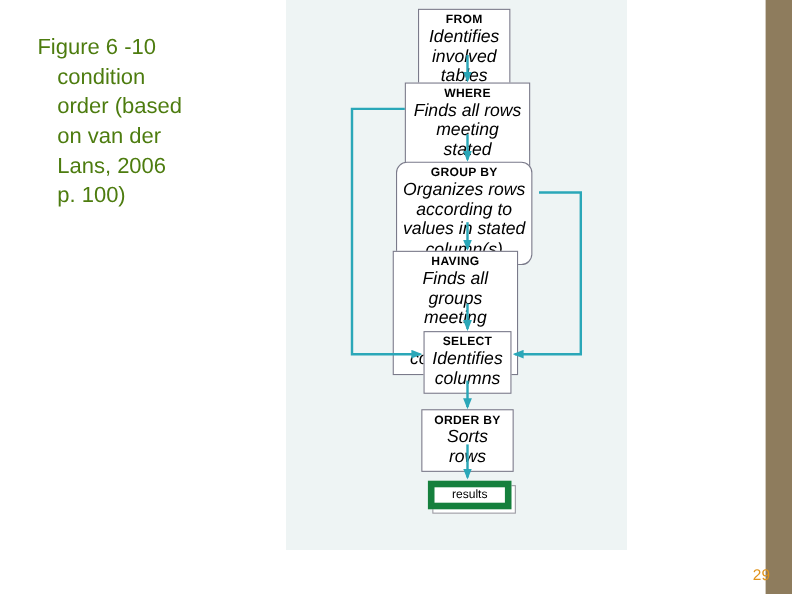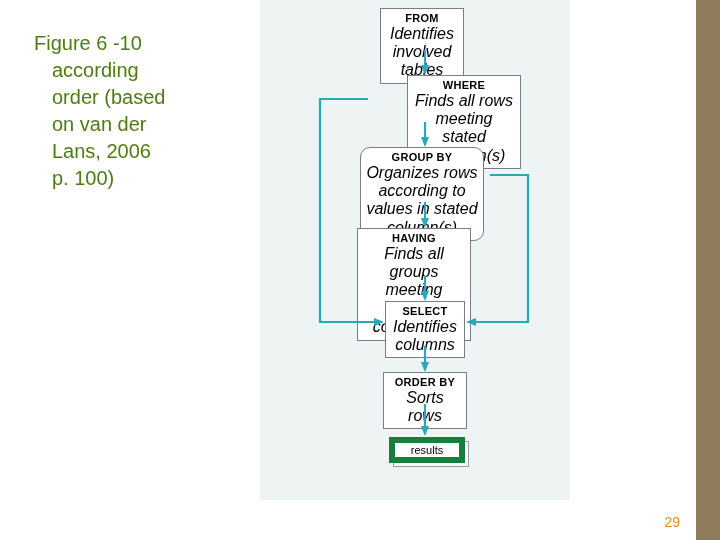--- a/index.html
+++ b/index.html
@@ -1,53 +1,53 @@
 <!DOCTYPE html>
 <html><head>
 <meta charset="utf-8">
 <style>
   * { box-sizing: border-box; margin: 0; padding: 0; }
   html, body { width: 720px; height: 540px; font-family: Arial, Helvetica, sans-serif; background: #fff; overflow: hidden; }
   .stage { position: relative; width: 720px; height: 540px; }
   .side-bar { position: absolute; right: 0; top: 0; width: 24px; height: 540px; background: #8e7c5d; }
   .caption { position: absolute; left: 34px; top: 30px; width: 190px; font-size: 20px; line-height: 1.35; color: #4d7c0f; font-weight: 400; }
   .caption .indent { padding-left: 18px; display: block; }
-  .pagenum { position: absolute; right: 40px; bottom: 10px; font-size: 14px; color: #e0921a; }
+  .pagenum { position: absolute; right: 20px; bottom: 10px; font-size: 14px; color: #e0921a; }
   .diagram-bg { position: absolute; left: 260px; top: 0; width: 310px; height: 500px; background: #eef4f4; }
   svg.flow { position: absolute; left: 260px; top: 0; width: 310px; height: 500px; pointer-events: none; }
   .node { position: absolute; background: #fff; border: 1px solid #7a7a8a; text-align: center; padding: 3px 4px; font-size: 11px; line-height: 1.15; }
   .node .title { font-weight: 700; letter-spacing: 0.3px; font-size: 11px; }
   .node .desc  { font-style: italic; font-size: 16px; }
   .results-shadow { position: absolute; background: #fff; border: 1px solid #9a9aa2; }
   .results-box { position: absolute; background: #fff; border: 6px solid #15803d; text-align: center; font-size: 11px; display: flex; align-items: center; justify-content: center; }
 </style>
 </head>
 <body>
 <div class="stage">
 
 <div class="side-bar"></div>
 
 <div class="caption">
   <span>Figure 6 -10</span><br>
-  <span class="indent">according</span>
+  <span class="indent">condition</span>
   <span class="indent">order  (based</span>
   <span class="indent">on van der</span>
   <span class="indent">Lans, 2006</span>
   <span class="indent">p. 100)</span>
 </div>
 
 <div class="pagenum">29</div>
 
 <div class="diagram-bg"></div>
 
 <div class="node" style="left:380px; top:8px; width:84px;">
   <div class="title">FROM</div>
   <div class="desc">Identifies involved tables</div>
 </div>
-<div class="node" style="left:368px; top:75px; width:114px;margin-left:39px;">
+<div class="node" style="left:368px; top:75px; width:114px;">
   <div class="title">WHERE</div>
   <div class="desc">Finds all rows meeting stated condition(s)</div>
 </div>
 <div class="node" style="left:360px; top:147px; width:124px;border-radius:10px;">
   <div class="title">GROUP BY</div>
   <div class="desc">Organizes rows according to values in stated column(s)</div>
 </div>
 <div class="node" style="left:357px; top:228px; width:114px;">
   <div class="title">HAVING</div>
   <div class="desc">Finds all groups meeting stated condition(s)</div>

